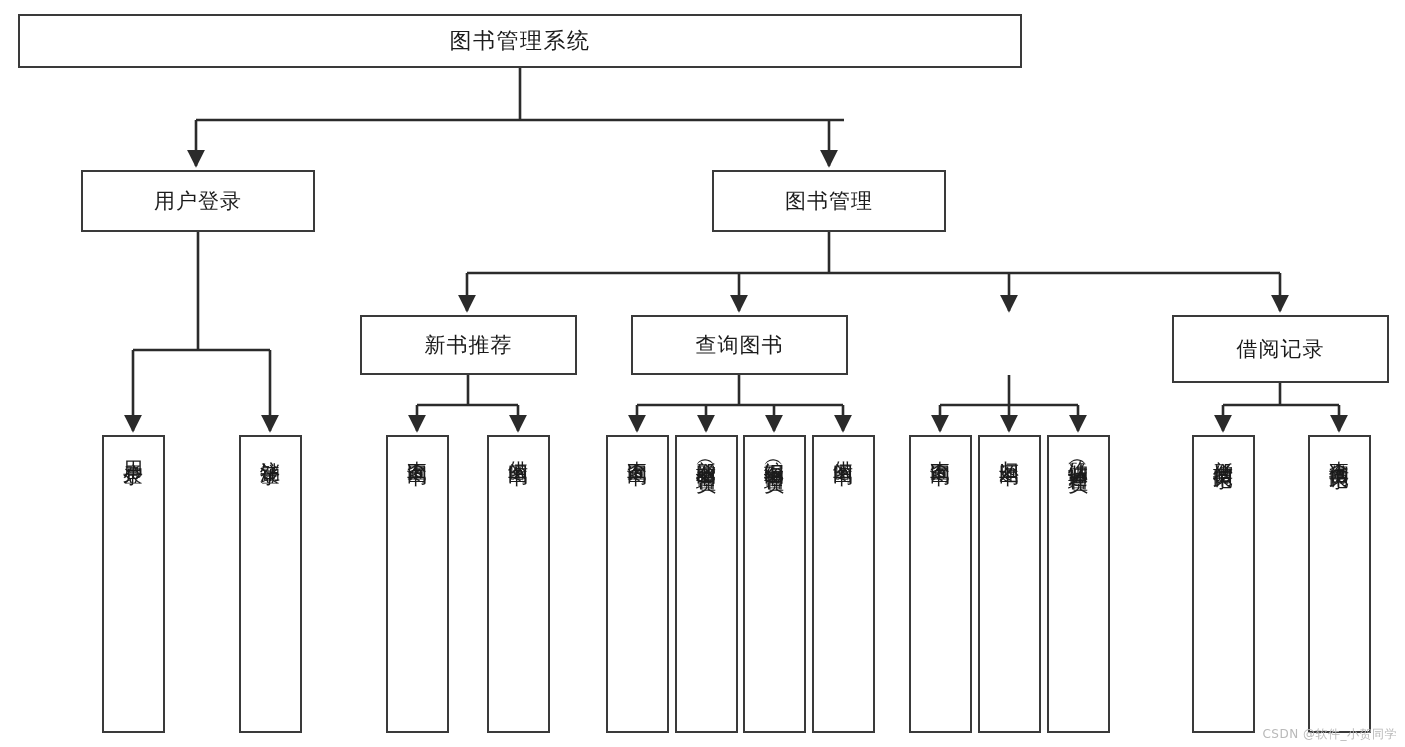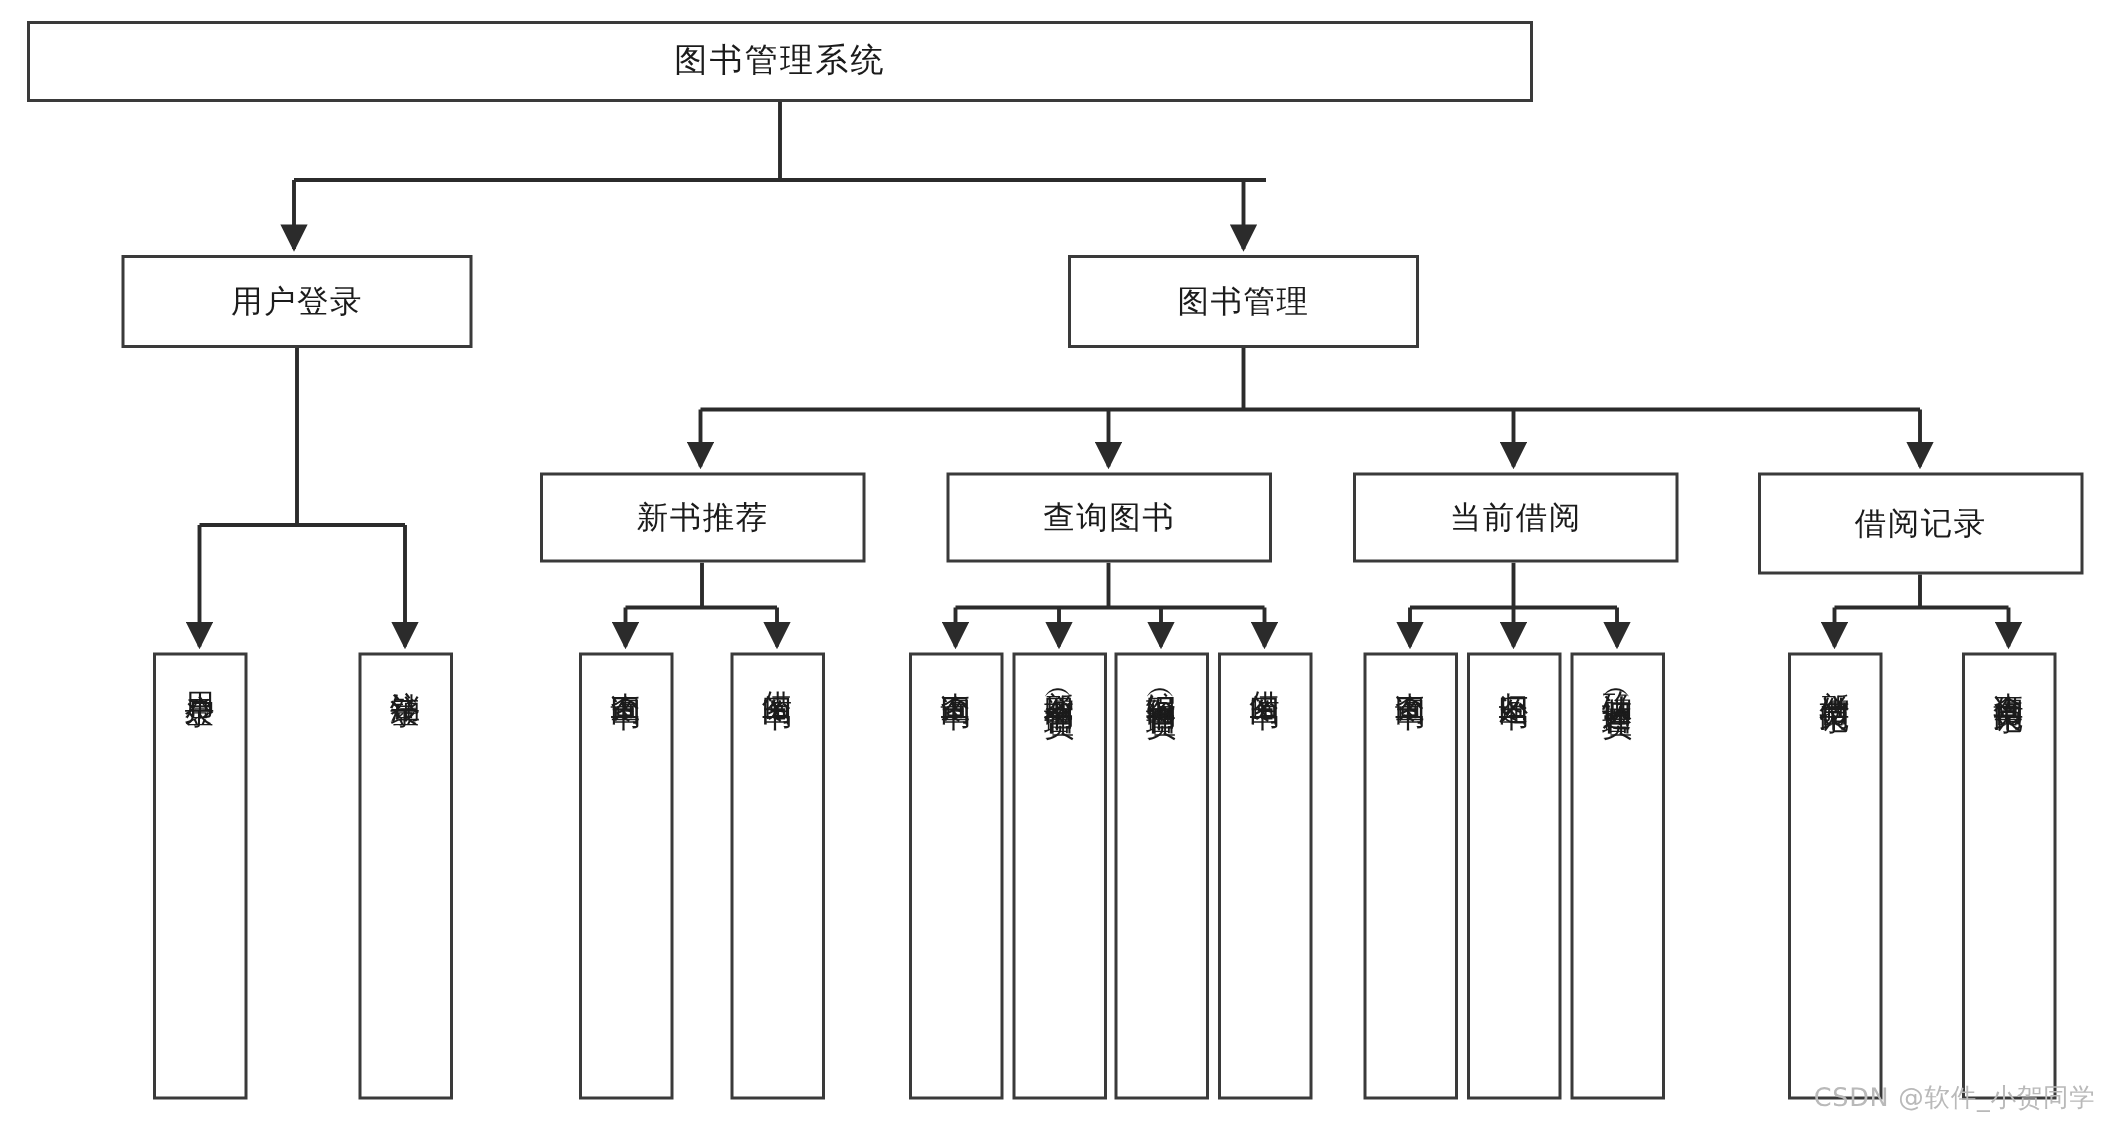--- a/index.html
+++ b/index.html
@@ -62,21 +62,21 @@
     text-orientation: upright;
     font-size: 20px;
     letter-spacing: 2px;
     line-height: 1;
     white-space: nowrap;
   }
   #watermark {
     position: absolute;
     right: 8px;
     bottom: 4px;
-    font-size: 17px;
+    font-size: 12px;
     color: #b9b9b9;
     letter-spacing: 0.5px;
     z-index: 5;
     white-space: nowrap;
     font-family: "DejaVu Sans", "Liberation Sans", sans-serif;
   }
 </style>
 </head>
 <body>
 
@@ -142,23 +142,20 @@
   <div class="node h" style="left:712px; top:170px; width:234px; height:62px;">
     <span class="label">图书管理</span>
   </div>
 
   <div class="node h" style="left:360px; top:315px; width:217px; height:60px;">
     <span class="label">新书推荐</span>
   </div>
   <div class="node h" style="left:631px; top:315px; width:217px; height:60px;">
     <span class="label">查询图书</span>
   </div>
-  <div class="node h" style="left:902px; top:315px; width:217px; height:60px;">
-    <span class="label">当前借阅</span>
-  </div>
   <div class="node h" style="left:1172px; top:315px; width:217px; height:68px;">
     <span class="label">借阅记录</span>
   </div>
 
   <div class="node v" style="left:102px; top:435px; width:63px; height:298px;">
     <span class="label">用户登录</span>
   </div>
   <div class="node v" style="left:239px; top:435px; width:63px; height:298px;">
     <span class="label">注销登录</span>
   </div>

